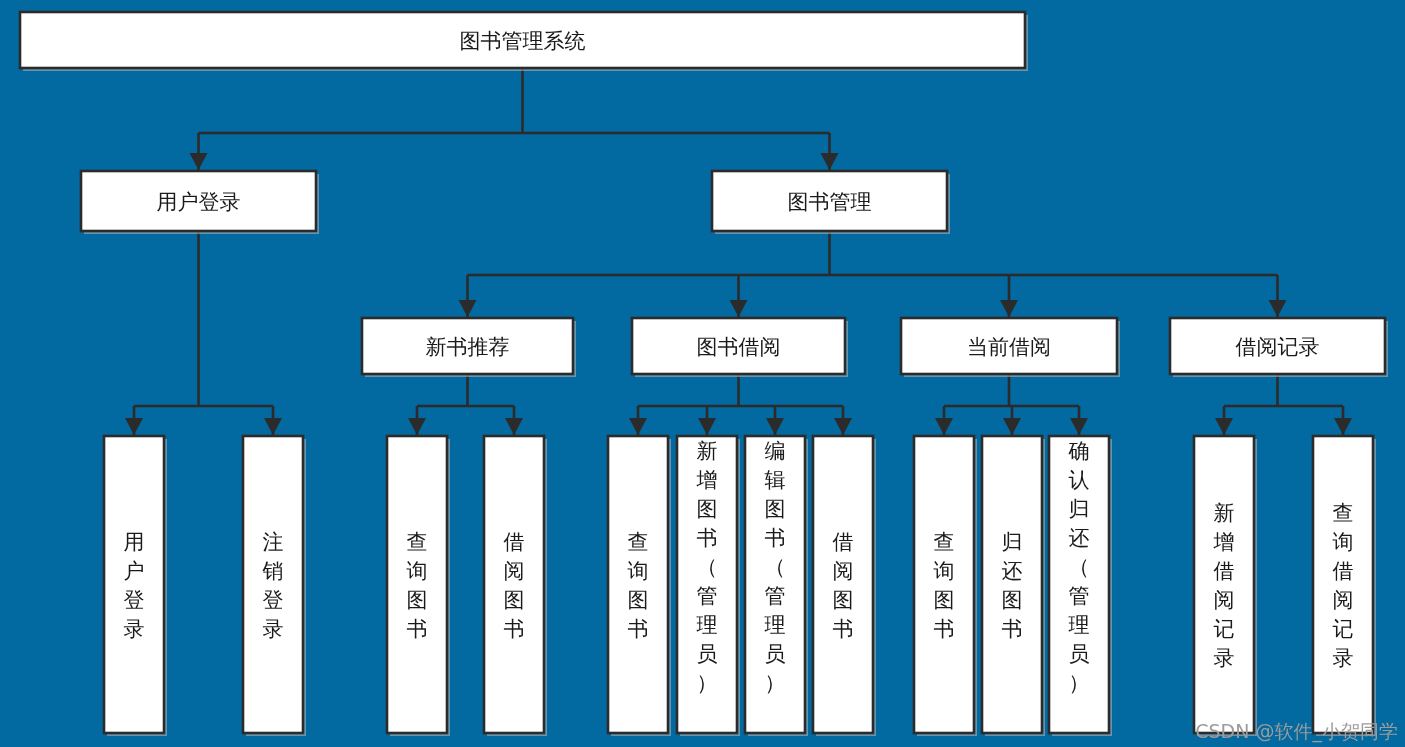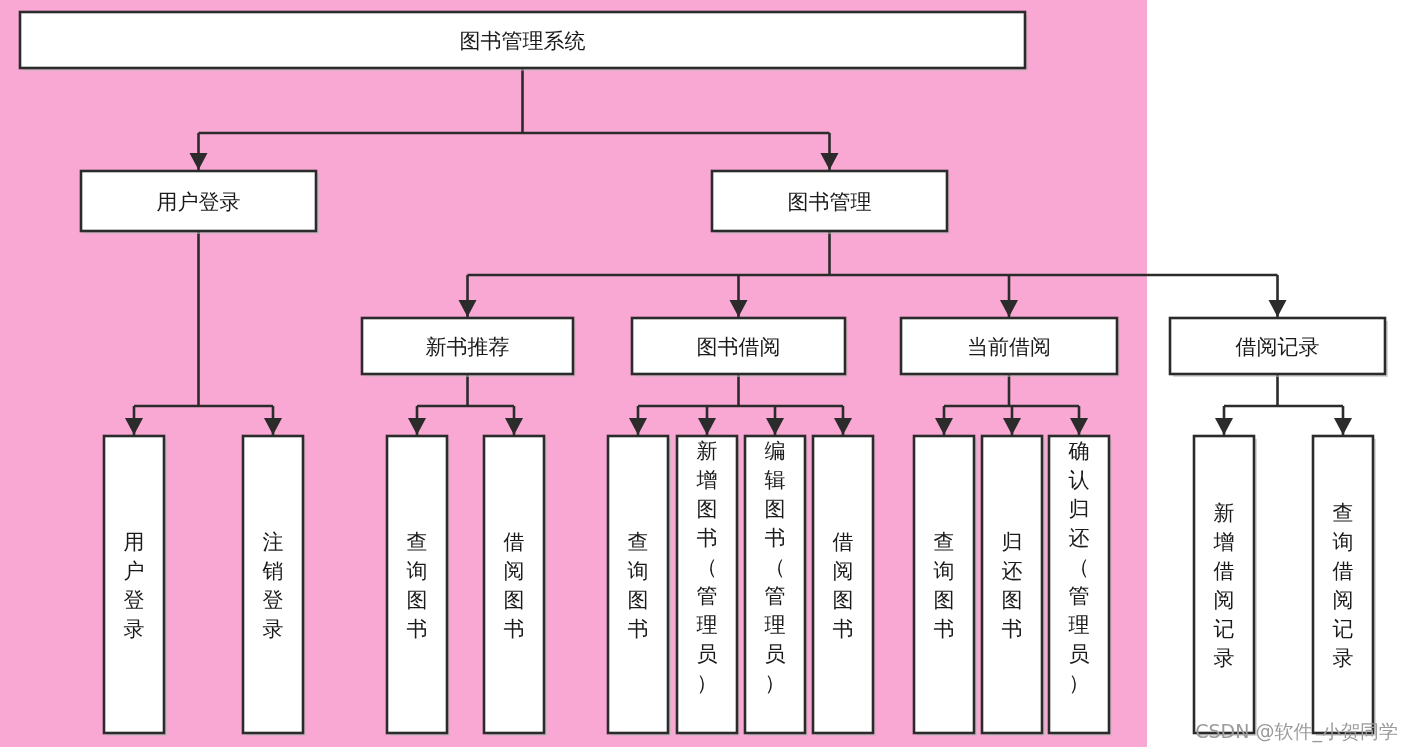--- a/index.html
+++ b/index.html
@@ -9,23 +9,23 @@
     background: #ffffff;
   }
   body {
     width: 1405px;
     height: 747px;
     font-family: "DejaVu Sans", "Liberation Sans", sans-serif;
     overflow: hidden;
   }
   #diagram-root {
     position: relative;
-    width: 1147px;
+    width: 1405px;
     height: 747px;
-    background: #f9a8d4;
+    background: #0369a1;
   }
   svg#tree-svg {
     position: absolute;
     left: 0;
     top: 0;
     width: 1405px;
     height: 747px;
   }
   .node-box {
     fill: #ffffff;

